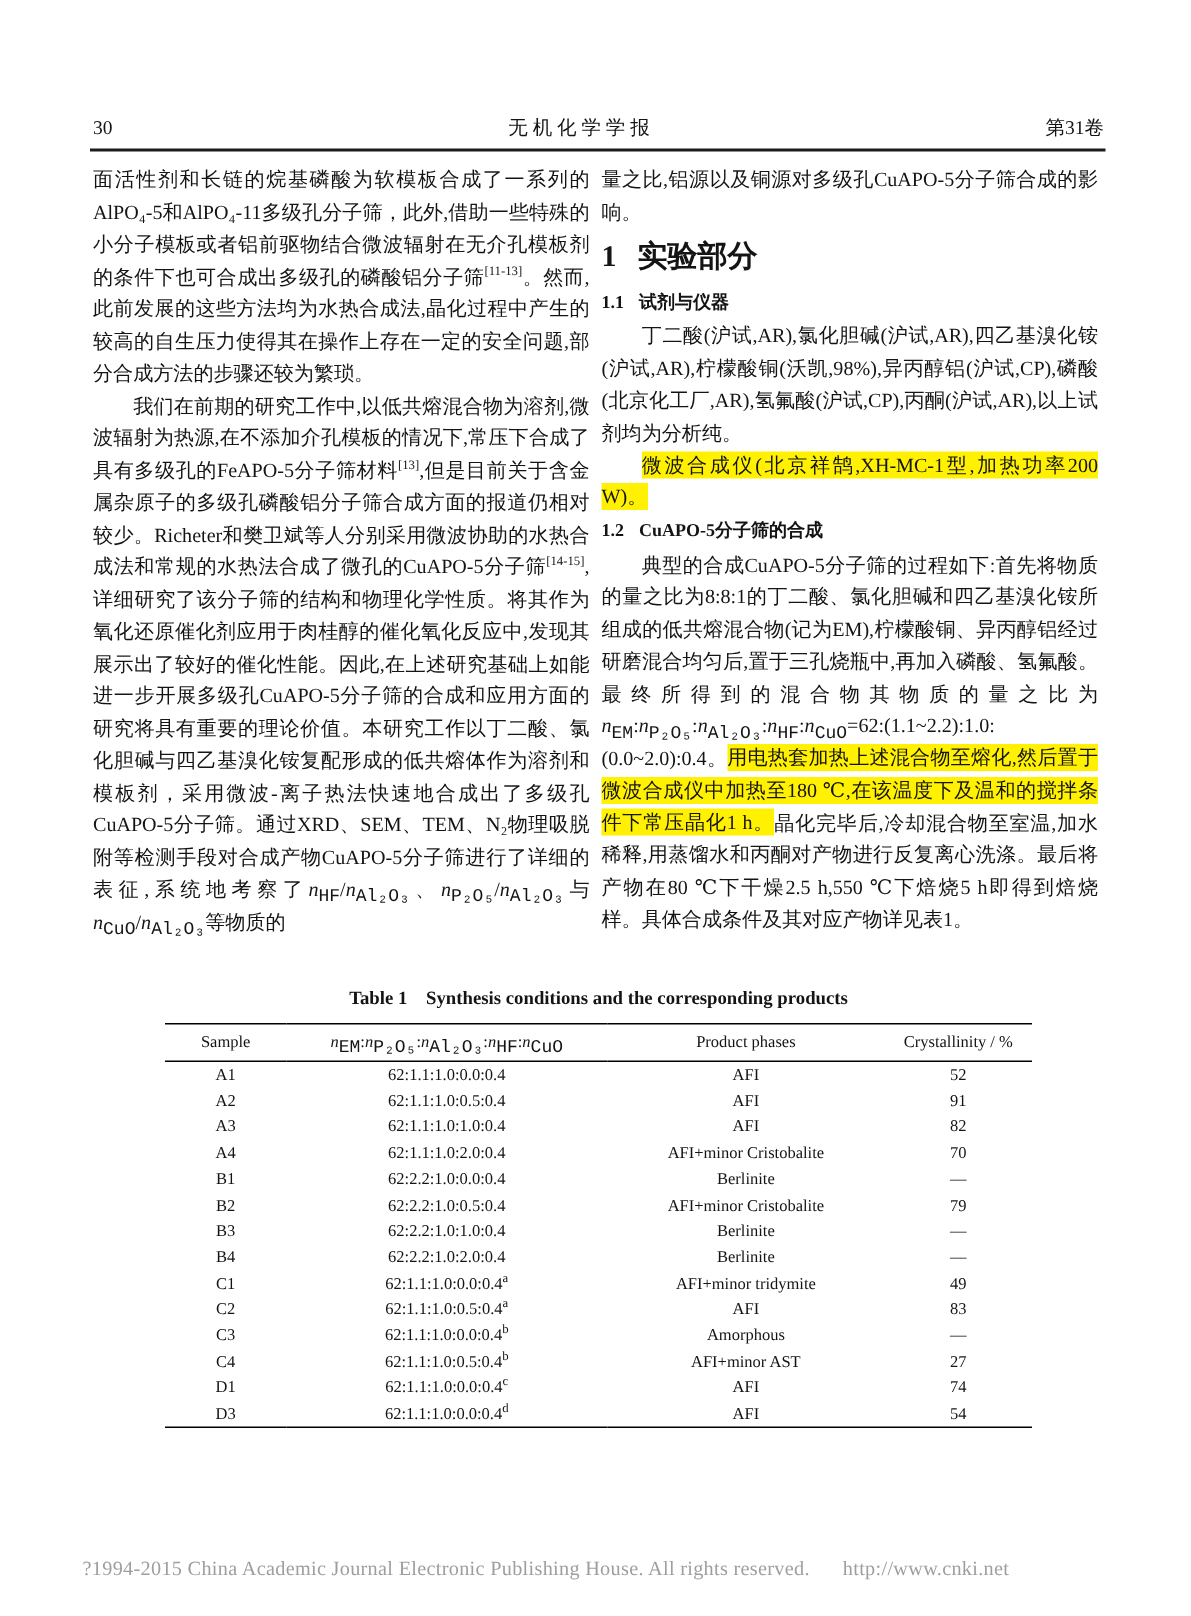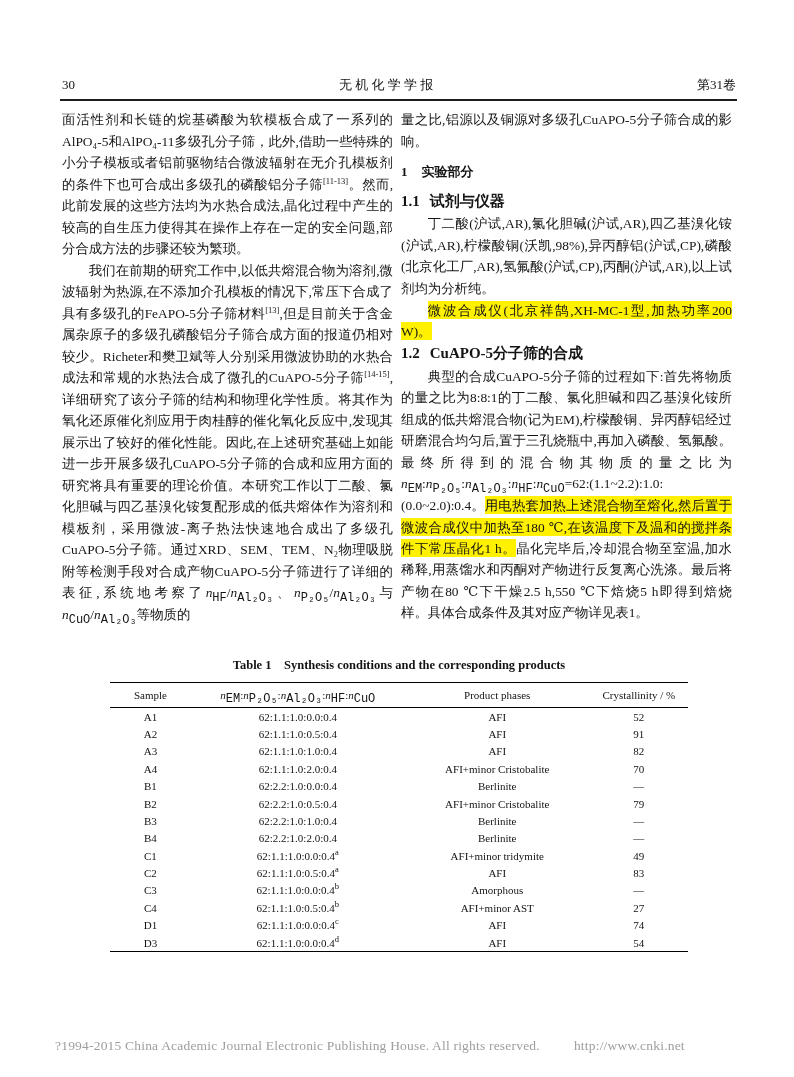--- a/index.html
+++ b/index.html
@@ -30,23 +30,23 @@
     position: absolute; top: 109px; left: 62px; width: 676px;
     display: flex; gap: 8px;
   }
   .col { width: 331px; font-size: 13.4px; line-height: 21.5px; text-align: justify; }
   .col p { margin: 0; }
   .indent { text-indent: 2em; }
   sup { font-size: 8.5px; line-height: 0; }
   sub { font-size: 12px; line-height: 0; font-family: Liberation Mono, monospace; }
   mark { background: #fff100; color: inherit; padding: 1.5px 0; }
 
-  .sec-h1 { margin: 9px 0 8px 0; font-weight: bold; font-size: 13px; }
+  .sec-h1 { margin: 9px 0 8px 0; font-weight: bold; font-size: 20px; }
   .sec-h1 .sec-num { margin-right: 14px; }
-  .sec-h2 { margin: 1px 0 1px 0; font-weight: bold; font-size: 15px; }
+  .sec-h2 { margin: 1px 0 1px 0; font-weight: bold; font-size: 12px; }
   .sec-h2 .sec-num { margin-right: 10px; }
 
   
   .table-block {
     position: absolute; top: 657px; left: 110px; width: 578px;
     font-family: "Liberation Serif", "DejaVu Serif", serif;
   }
   .tbl-title-cn { text-align: center; font-weight: bold; font-size: 12.5px; margin: 0 0 5px 0; }
   .tbl-title-en { text-align: center; font-weight: bold; font-size: 12.5px; margin: 0; }
   table.data {
@@ -65,21 +65,21 @@
   }
   table.data th:nth-child(1), table.data td:nth-child(1) { width: 14%; text-align: center; }
   table.data th:nth-child(2), table.data td:nth-child(2) { width: 37%; }
   table.data th:nth-child(3), table.data td:nth-child(3) { width: 32%; }
   table.data th:nth-child(4), table.data td:nth-child(4) { width: 17%; }
 
   
   .footer {
     position: absolute; top: 1038px; left: 55px; right: 30px;
     font-size: 13.5px; color: #9e9e9e; letter-spacing: 0.2px;
-    display: flex; gap: 34px;
+    display: flex; gap: 22px;
   }
 </style>
 </head>
 <body>
 
 <div class="page">
 
   <div class="header">
     <span>30</span>
     <span>无  机  化  学  学  报</span>

